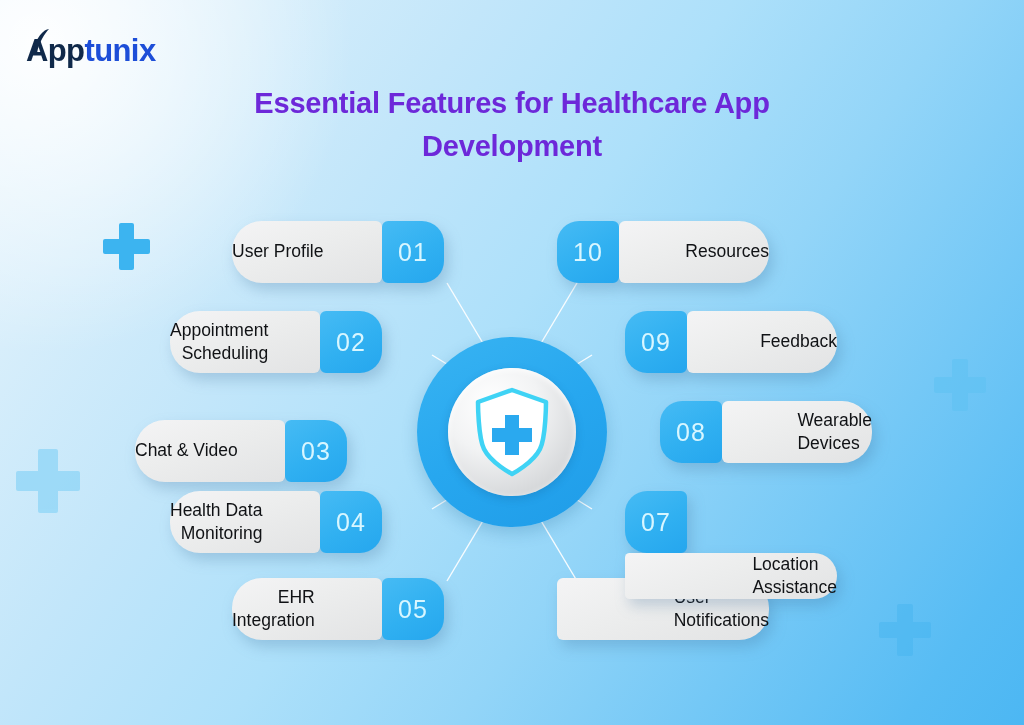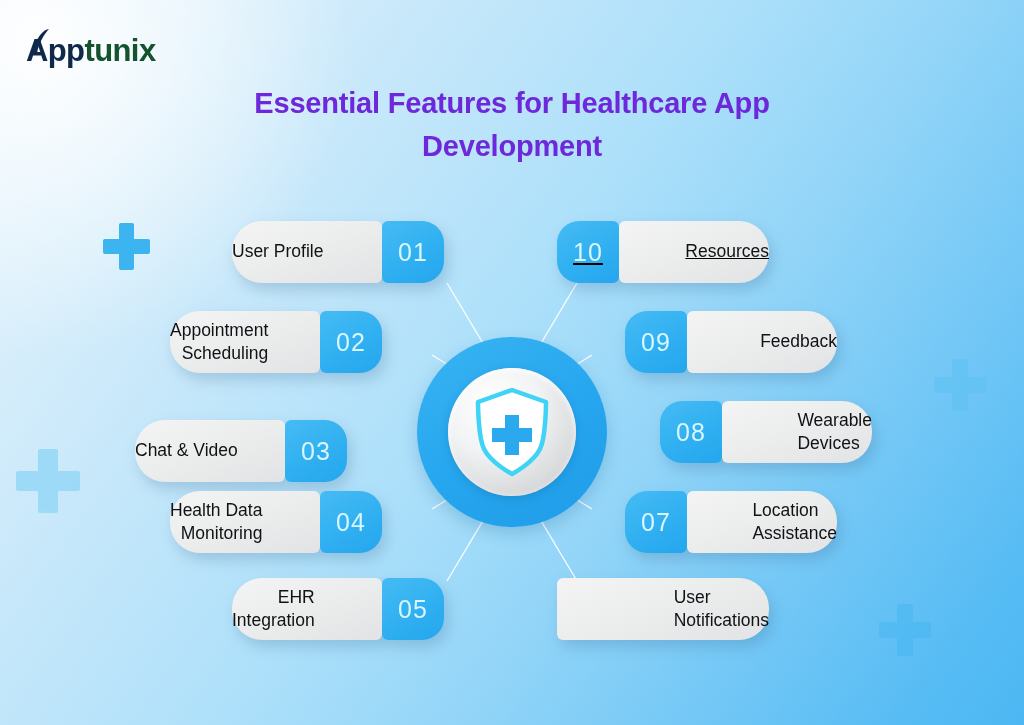--- a/index.html
+++ b/index.html
@@ -34,21 +34,21 @@
   #cross-right { left:934px; top:359px; width:52px; height:52px; color:#5ec2f3; opacity:.55; }
   #cross-br { left:879px; top:604px; width:52px; height:52px; color:#3fb2ef; opacity:.38; }
 
   
   #logo { position:absolute; left:26px; top:30px; height:42px; }
   #logo .word {
     font-size:31px; font-weight:bold; letter-spacing:-0.6px;
     line-height:42px; white-space:nowrap;
   }
   #logo .w-dark { color:#10294a; }
-  #logo .w-blue { color:#14532d; }
+  #logo .w-blue { color:#1d4ed8; }
   #logo .arc { position:absolute; left:4px; top:-2px; }
 
   
   #title {
     position:absolute; left:212px; top:82px; width:600px;
     text-align:center; font-size:29px; font-weight:bold;
     color:#6d28d9; line-height:1.47; letter-spacing:-0.2px;
   }
 
   
@@ -190,21 +190,21 @@
   <div class="badge">05</div>
 </div>
 
 <div class="card right" style="left:557px; top:578px; width:212px;">
   <div class="body">
       <span class="label">User
 Notifications</span>
     </div>
 </div>
 
-<div class="card right" style="left:625px; top:491px; width:212px;">
+<div class="card right" style="left:625px; top:491px; width:212px;flex-direction:column;">
   <div class="badge">07</div>
   <div class="body">
       <span class="label">Location
 Assistance</span>
     </div>
 </div>
 
 <div class="card right" style="left:660px; top:401px; width:212px;">
   <div class="badge">08</div>
   <div class="body">
@@ -213,18 +213,18 @@
     </div>
 </div>
 
 <div class="card right" style="left:625px; top:311px; width:212px;">
   <div class="badge">09</div>
   <div class="body">
       <span class="label">Feedback</span>
     </div>
 </div>
 
-<div class="card right" style="left:557px; top:221px; width:212px;text-decoration:underline;">
+<div class="card right" style="left:557px; top:221px; width:212px;">
   <div class="badge">10</div>
   <div class="body">
       <span class="label">Resources</span>
     </div>
 </div>
 
 </body></html>

